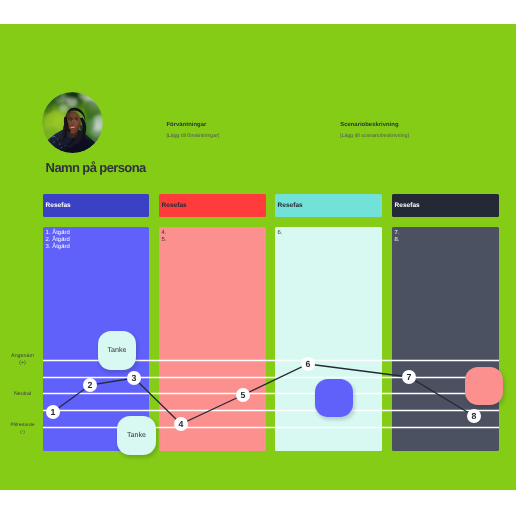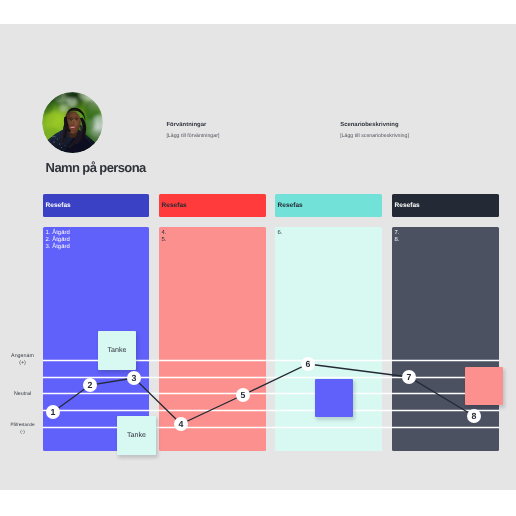--- a/index.html
+++ b/index.html
@@ -1,18 +1,18 @@
 <!DOCTYPE html>
 <html><head>
 <meta charset="utf-8">
 <style>
   html,body{margin:0;padding:0;}
   body{width:516px;height:516px;background:#ffffff;font-family:"Liberation Sans",sans-serif;overflow:hidden;}
   *{-webkit-font-smoothing:antialiased;-moz-osx-font-smoothing:grayscale;text-rendering:geometricPrecision;}
-  #canvas{position:absolute;left:0;top:24px;width:516px;height:466px;background:#e5e5e5;overflow:hidden;}
+  #canvas{position:absolute;left:0;top:24px;width:516px;height:466px;background:#84cc16;overflow:hidden;}
   .abs{position:absolute;}
 
   
   #avatar{left:42px;top:68px;width:61px;height:61px;border-radius:50%;overflow:hidden;}
   #avatar svg{display:block;width:61px;height:61px;}
   #persona-name{left:45.6px;top:136.4px;font-size:13px;font-weight:bold;color:#2f333b;letter-spacing:-0.6px;}
 
   .info-block{top:97.8px;}
   .info-title{font-size:5.9px;font-weight:bold;color:#2f333b;letter-spacing:0.02px;}
   .info-ph{font-size:5.2px;color:#50555d;margin-top:5.4px;letter-spacing:0.02px;}
@@ -21,21 +21,21 @@
   .col-head{top:170px;height:23px;border-radius:1.5px;}
   .col-head span{position:absolute;left:2.5px;top:8.4px;font-size:6.5px;font-weight:bold;letter-spacing:0.05px;}
   .col-body{top:203px;height:224px;border-radius:1.5px;}
   .col-body .items{position:absolute;left:2.5px;top:3.0px;font-size:5.9px;line-height:7.05px;letter-spacing:0.05px;}
 
   
   .axis-lab{width:45px;text-align:center;font-size:5.3px;color:#3d424c;line-height:6.7px;letter-spacing:0.02px;}
   .axis-lab.narrow{font-size:4.6px;letter-spacing:-0.08px;}
 
   
-  .note{border-radius:1px;box-shadow:1.5px 2.5px 3.5px rgba(20,25,40,.17);display:flex;align-items:center;justify-content:center;font-size:7.1px;color:#2f333b;}
+  .note{border-radius:13px;box-shadow:1.5px 2.5px 3.5px rgba(20,25,40,.17);display:flex;align-items:center;justify-content:center;font-size:7.1px;color:#2f333b;}
   .note span{position:relative;top:-0.6px;}
 
   
   .chartsvg{left:0;top:0;width:516px;height:466px;pointer-events:none;}
 </style>
 </head>
 <body>
 
 <div id="canvas">
 

